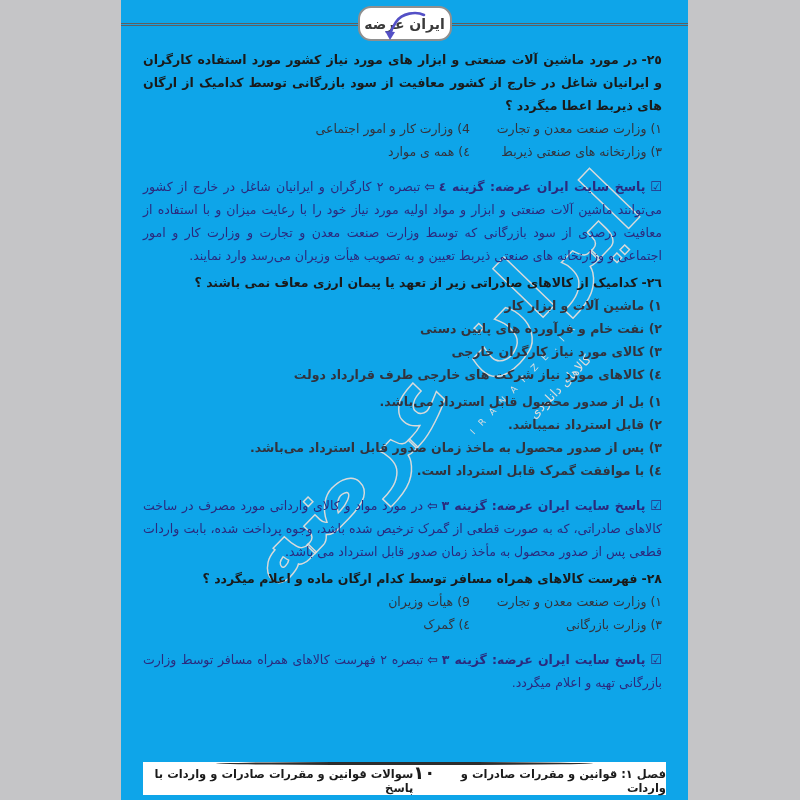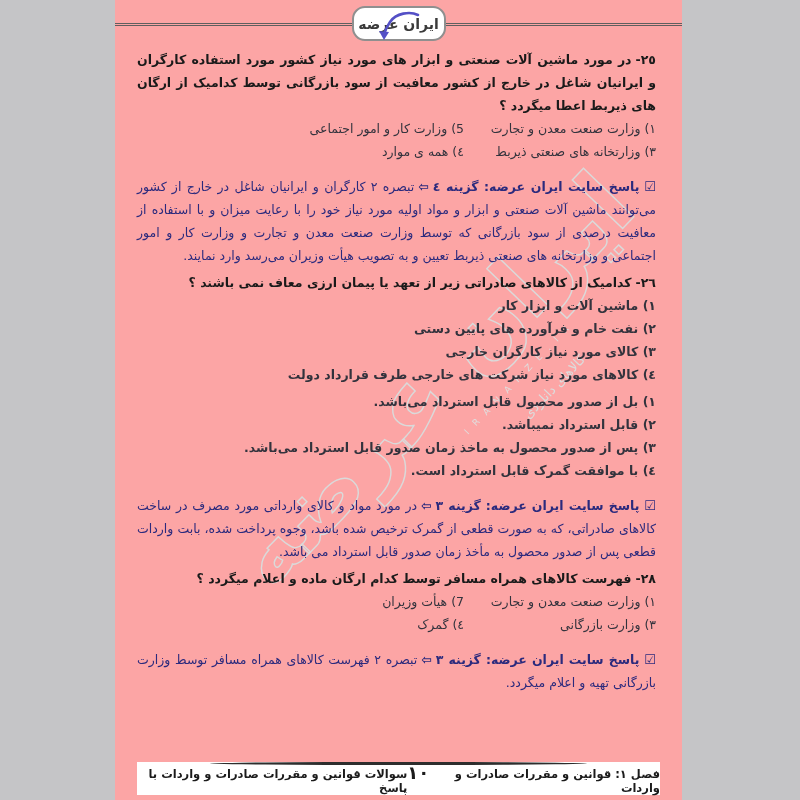--- a/index.html
+++ b/index.html
@@ -4,23 +4,23 @@
 <style>
   * { margin:0; padding:0; box-sizing:border-box; }
   html,body { width:800px; height:800px; }
   body {
     background:#c5c5c7;
     font-family:"DejaVu Sans", sans-serif;
     position:relative;
     overflow:hidden;
   }
   .paper {
-    position:absolute; left:115px; top:0;
+    position:absolute; left:121px; top:0;
     width:567px; height:800px;
-    background:#fca5a5;
+    background:#0ea5e9;
   }
   
   .header-rule {
     position:absolute; top:23px; left:0; right:0; height:3px;
     border-top:1px solid #5f5f5f;
     border-bottom:1px solid #5f5f5f;
     z-index:1;
   }
   .logo-capsule {
     position:absolute; top:6px; left:50%; transform:translateX(-50%);
@@ -106,21 +106,21 @@
   </div>
 
   <div class="content">
 
     <div class="q-block">
       <div class="q-title">
         <span class="q-num">٢٥-</span><span>در مورد ماشین آلات صنعتی و ابزار های مورد نیاز کشور مورد استفاده کارگران و ایرانیان شاغل در خارج از کشور معافیت از سود بازرگانی توسط کدامیک از ارگان های ذیربط اعطا میگردد ؟</span>
       </div>
       <div class="options-grid">
         <div class="option">١) وزارت صنعت معدن و تجارت</div>
-        <div class="option">5) وزارت کار و امور اجتماعی</div>
+        <div class="option">4) وزارت کار و امور اجتماعی</div>
         <div class="option">٣) وزارتخانه های صنعتی ذیربط</div>
         <div class="option">٤) همه ی موارد</div>
       </div>
       <div class="answer">
         <span class="check">☑</span><span class="lead">پاسخ سایت ایران عرضه: گزینه ٤</span><span class="arr">⇦</span><span>تبصره ٢ کارگران و ایرانیان شاغل در خارج از کشور می‌توانند ماشین آلات صنعتی و ابزار و مواد اولیه مورد نیاز خود را با رعایت میزان و با استفاده از معافیت درصدی از سود بازرگانی که توسط وزارت صنعت معدن و تجارت و وزارت کار و امور اجتماعی و وزارتخانه های صنعتی ذیربط تعیین و به تصویب هیأت وزیران می‌رسد وارد نمایند.</span>
       </div>
     </div>
 
     <div class="q-block">
       <div class="q-title">
@@ -145,21 +145,21 @@
         <span class="check">☑</span><span class="lead">پاسخ سایت ایران عرضه: گزینه ٣</span><span class="arr">⇦</span><span>در مورد مواد و کالای وارداتی مورد مصرف در ساخت کالاهای صادراتی، که به صورت قطعی از گمرک ترخیص شده باشد، وجوه پرداخت شده، بابت واردات قطعی پس از صدور محصول به مأخذ زمان صدور قابل استرداد می باشد.</span>
       </div>
     </div>
 
     <div class="q-block">
       <div class="q-title">
         <span class="q-num">٢٨-</span><span>فهرست کالاهای همراه مسافر توسط کدام ارگان ماده و اعلام میگردد ؟</span>
       </div>
       <div class="options-grid">
         <div class="option">١) وزارت صنعت معدن و تجارت</div>
-        <div class="option">7) هیأت وزیران</div>
+        <div class="option">9) هیأت وزیران</div>
         <div class="option">٣) وزارت بازرگانی</div>
         <div class="option">٤) گمرک</div>
       </div>
       <div class="answer">
         <span class="check">☑</span><span class="lead">پاسخ سایت ایران عرضه: گزینه ٣</span><span class="arr">⇦</span><span>تبصره ٢ فهرست کالاهای همراه مسافر توسط وزارت بازرگانی تهیه و اعلام میگردد.</span>
       </div>
     </div>
 
   </div>
 

